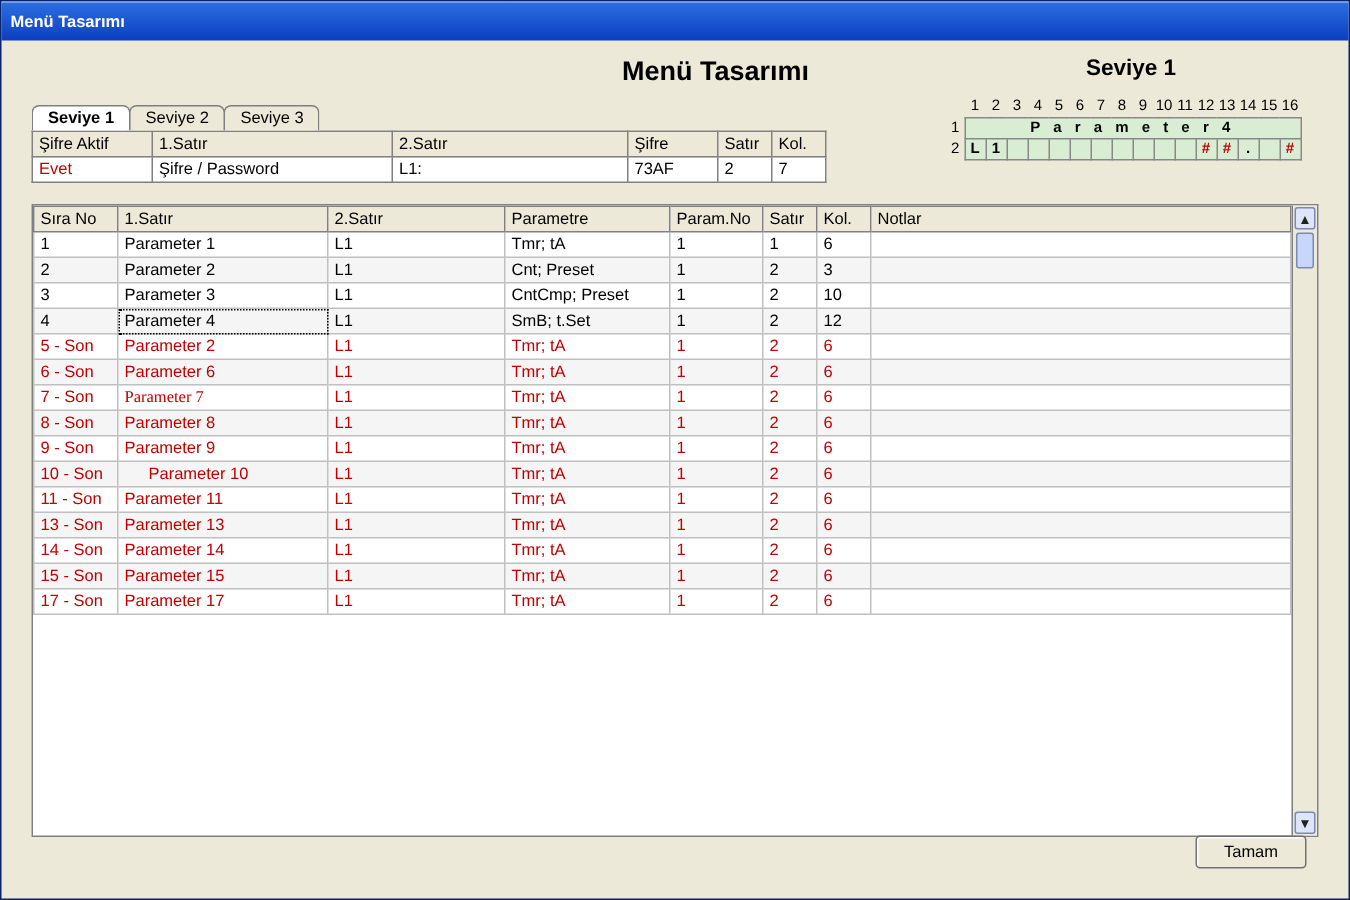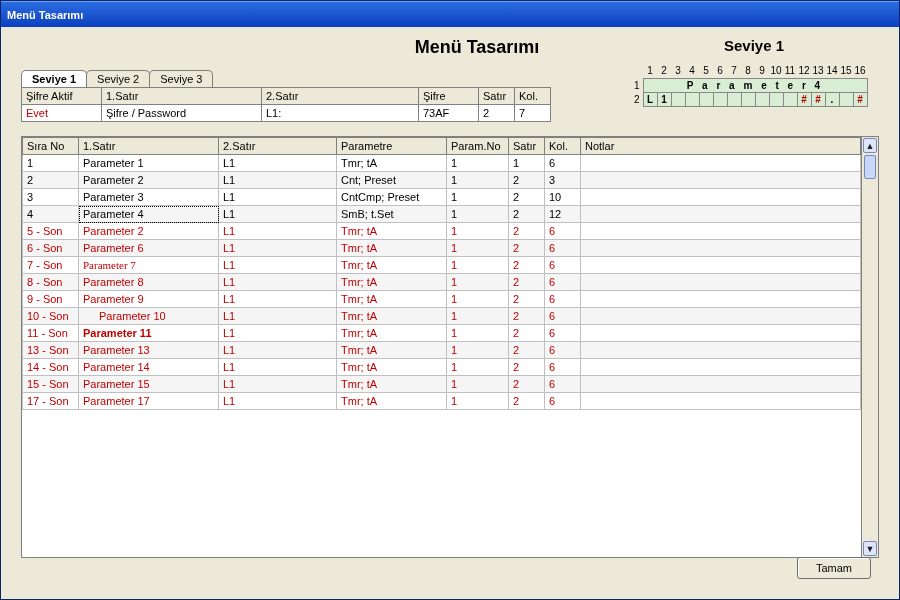--- a/index.html
+++ b/index.html
@@ -293,21 +293,21 @@
                 <td style="color: rgb(192, 0, 0); padding-left: 20px;">Parameter 10</td>
                 <td style="color: rgb(192, 0, 0);">L1</td>
                 <td style="color: rgb(192, 0, 0);">Tmr; tA</td>
                 <td style="color: rgb(192, 0, 0);">1</td>
                 <td style="color: rgb(192, 0, 0);">2</td>
                 <td style="color: rgb(192, 0, 0);">6</td>
                 <td></td>
               </tr>
               <tr class="red">
                 <td style="color: rgb(192, 0, 0);">11 - Son</td>
-                <td style="color: rgb(192, 0, 0); font-weight: bold;">Parameter 11</td>
+                <td style="color: rgb(192, 0, 0);">Parameter 11</td>
                 <td style="color: rgb(192, 0, 0);">L1</td>
                 <td style="color: rgb(192, 0, 0);">Tmr; tA</td>
                 <td style="color: rgb(192, 0, 0);">1</td>
                 <td style="color: rgb(192, 0, 0);">2</td>
                 <td style="color: rgb(192, 0, 0);">6</td>
                 <td></td>
               </tr>
               <tr class="red">
                 <td style="color: rgb(192, 0, 0);">13 - Son</td>
                 <td style="color: rgb(192, 0, 0);">Parameter 13</td>

